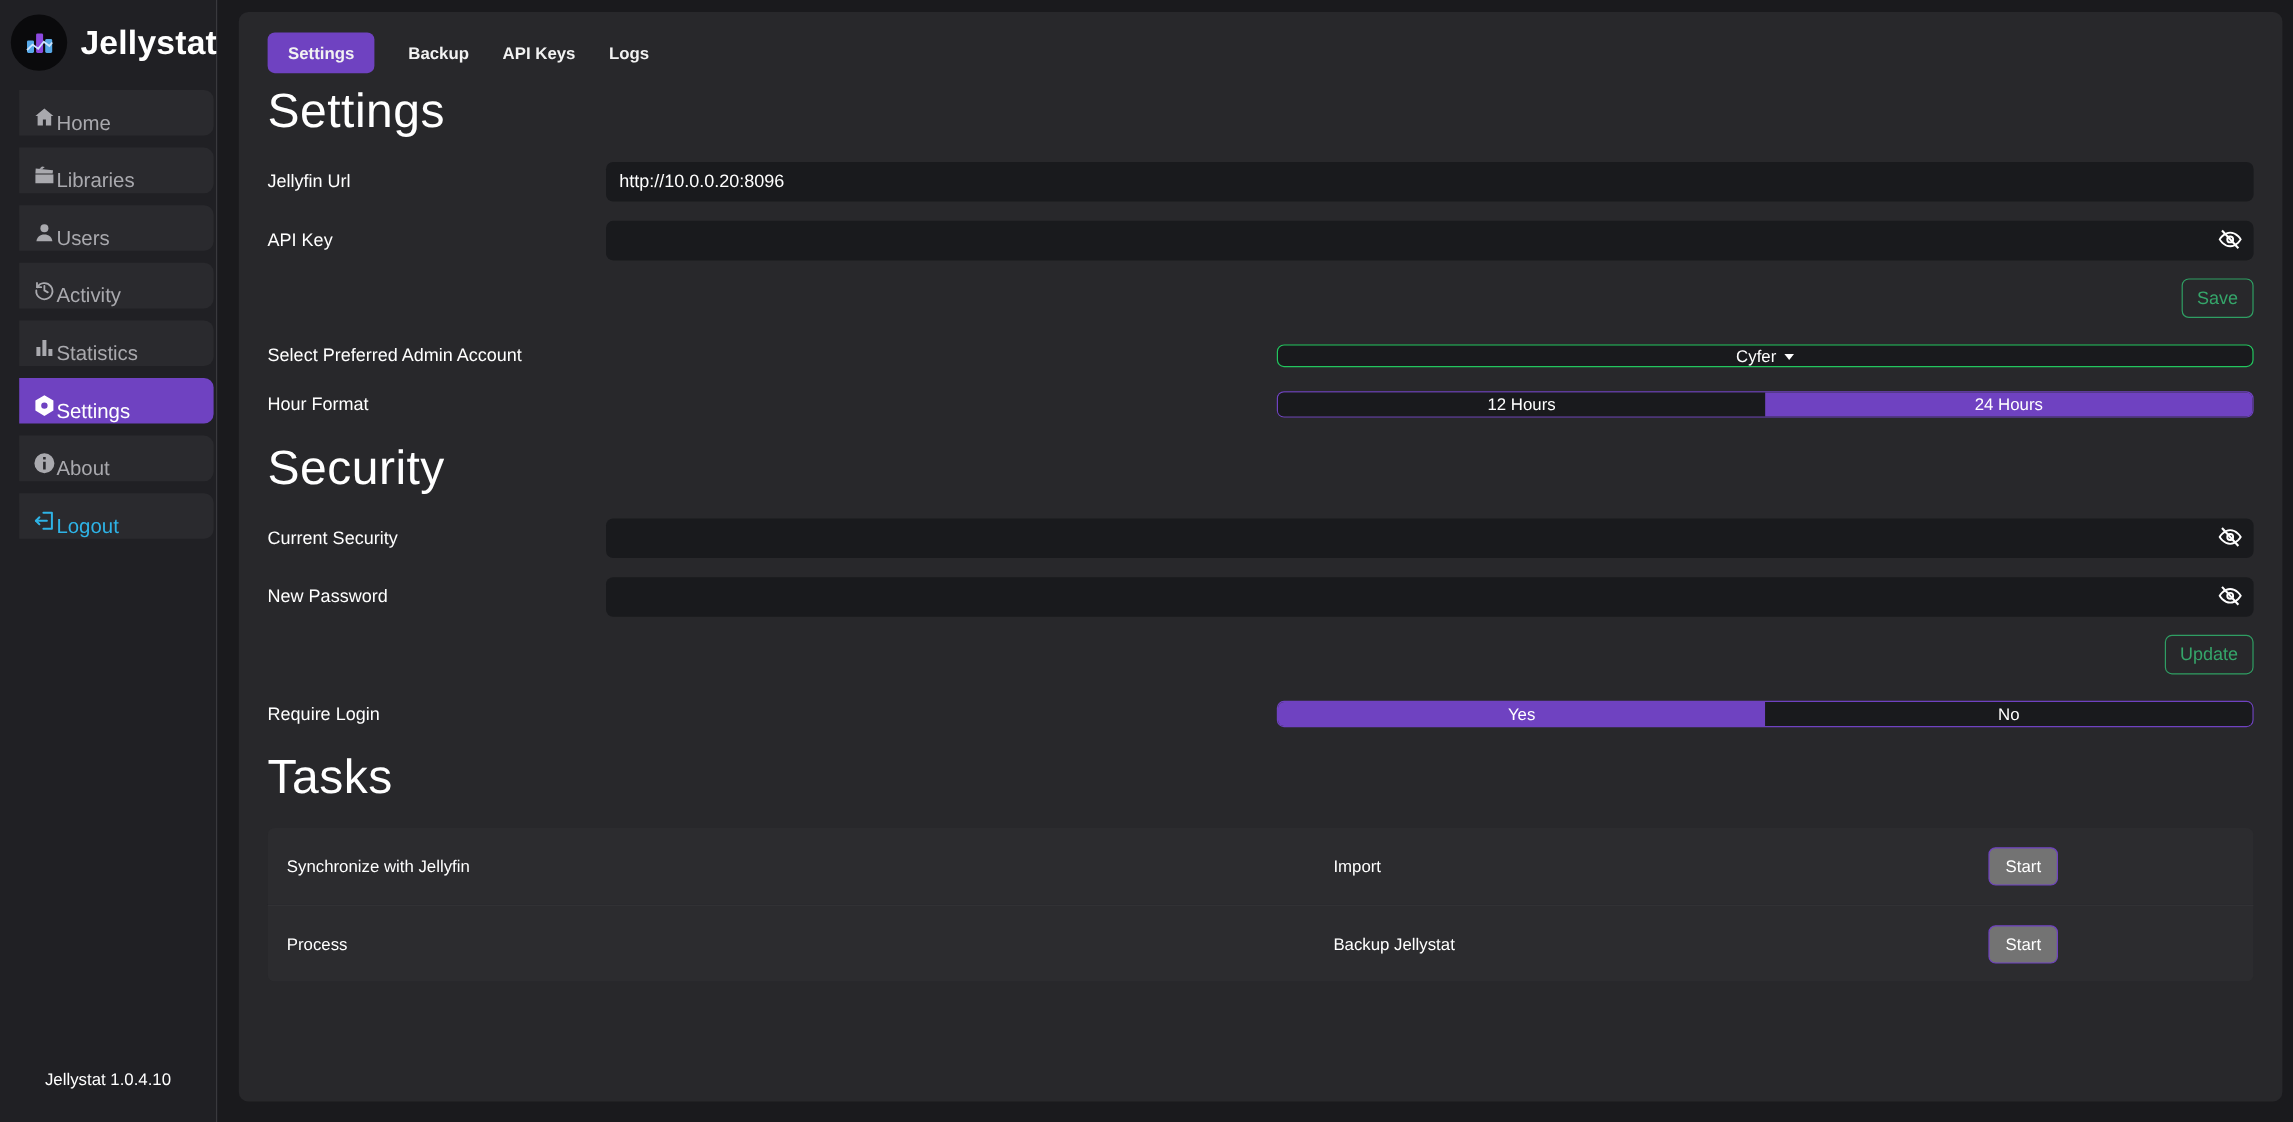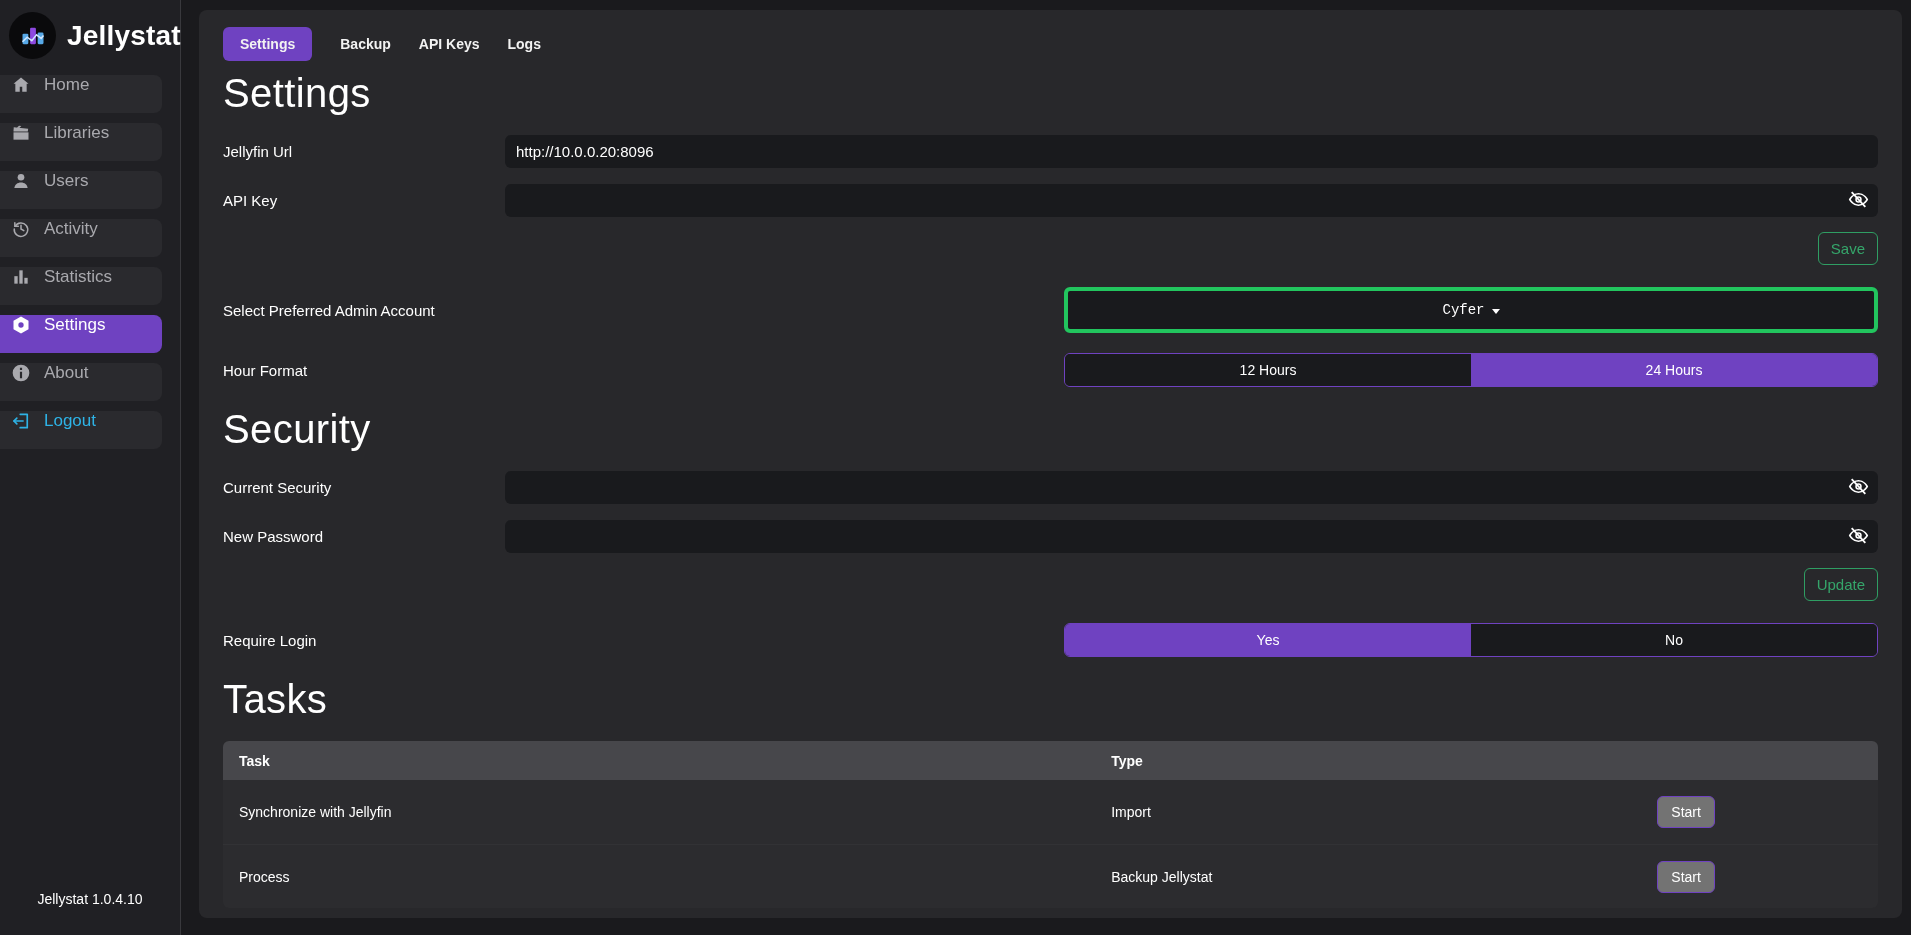--- a/index.html
+++ b/index.html
@@ -8,22 +8,22 @@
 
   
   .sidebar { position:absolute; left:0; top:0; width:181px; height:935px;
              background:#202024; border-right:1px solid #39393d; }
   .logo-row { display:flex; align-items:center; gap:11px; padding:12px 0 16px 9px; }
   .logo-circle { width:47px; height:47px; border-radius:50%; background:#0a0a0c;
                  display:flex; align-items:center; justify-content:center; flex:none; }
   .app-title { font-size:28px; font-weight:bold; letter-spacing:0.2px; }
   .nav { display:flex; flex-direction:column; gap:10px; }
   .nav-item { height:38px; width:162px; background:#2a2a2e; border-radius:0 8px 8px 0;
-              display:flex; align-items:flex-start; gap:13px; padding-left:11px;
-              color:#a9a9ae; font-size:17px; cursor:pointer; }
+              display:flex; align-items:flex-end; padding-left:11px;
+              color:#a9a9ae; font-size:17px; cursor:pointer;margin-left:16px; }
   .nav-item svg { flex:none; }
   .nav-item.active { background:#6f42c1; color:#fff; }
   .nav-item.logout { color:#2eb3e6; }
   .version { position:absolute; bottom:28px; width:100%; text-align:center;
              font-size:14px; color:#fff; }
 
   
   .main { position:absolute; left:199px; top:10px; width:1703px; height:908px;
           background:#28282b; border-radius:8px; padding:17px 24px; }
 
@@ -44,27 +44,27 @@
              background:none; border:none; cursor:pointer; display:flex; padding:2px; }
 
   .btn-row { display:flex; justify-content:flex-end; margin:-1px 0 22px; }
   .btn-green { background:transparent; border:1px solid #2f9e63; color:#35a56a;
                font-size:15px; padding:7px 12px; border-radius:6px; cursor:pointer;
                font-family:inherit; }
 
   .wide-row { display:flex; align-items:center; margin-bottom:20px; }
   .wide-row .wlabel { flex:1; font-size:15px; }
   .ctrl { width:814px; flex:none; }
-  .dropdown-btn { width:100%; height:46px; background:#191a1d; border:4px solid #22c55e;
+  .dropdown-btn { width:100%; height:19px; background:#191a1d; border:1px solid #22c55e;
                   border-radius:6px; color:#fff; font-size:14px; display:flex;
                   align-items:center; justify-content:center; gap:7px; cursor:pointer;
-                  font-family:Liberation Mono, monospace; }
+                  font-family:Liberation Sans, sans-serif; }
   .caret { width:0; height:0; border-left:4px solid transparent;
            border-right:4px solid transparent; border-top:5px solid #fff; margin-top:2px; }
-  .seg-group { display:flex; width:814px; height:34px; border:1px solid #6f42c1;
+  .seg-group { display:flex; width:814px; height:22px; border:1px solid #6f42c1;
                border-radius:6px; overflow:hidden; flex:none; }
   .seg { flex:1; display:flex; align-items:center; justify-content:center;
          font-size:14px; background:#191a1d; color:#fff; cursor:pointer; }
   .seg.active { background:#6f42c1; }
 
   
   .table { border-radius:6px; overflow:hidden; margin-top:13px; }
   .trow-head { display:grid; grid-template-columns:52.7% 33% 14.3%; background:#47474b;
                height:39px; align-items:center; font-size:14px; font-weight:bold; }
   .trow { display:grid; grid-template-columns:52.7% 33% 14.3%; background:#2c2c2f;
@@ -268,25 +268,20 @@
     <div class="wlabel">Require Login</div>
     <div class="seg-group">
       <div class="seg active">Yes</div>
       <div class="seg">No</div>
     </div>
   </div>
 
   <h1 class="tight">Tasks</h1>
 
   <div class="table">
-    <div class="trow-head">
-      <div class="cell">Task</div>
-      <div class="cell">Type</div>
-      <div class="cell"></div>
-    </div>
     <div class="trow">
       <div class="cell">Synchronize with Jellyfin</div>
       <div class="cell">Import</div>
       <div class="cell">
         <button class="start-btn">Start</button>
       </div>
     </div>
     <div class="trow">
       <div class="cell">Process</div>
       <div class="cell">Backup Jellystat</div>

